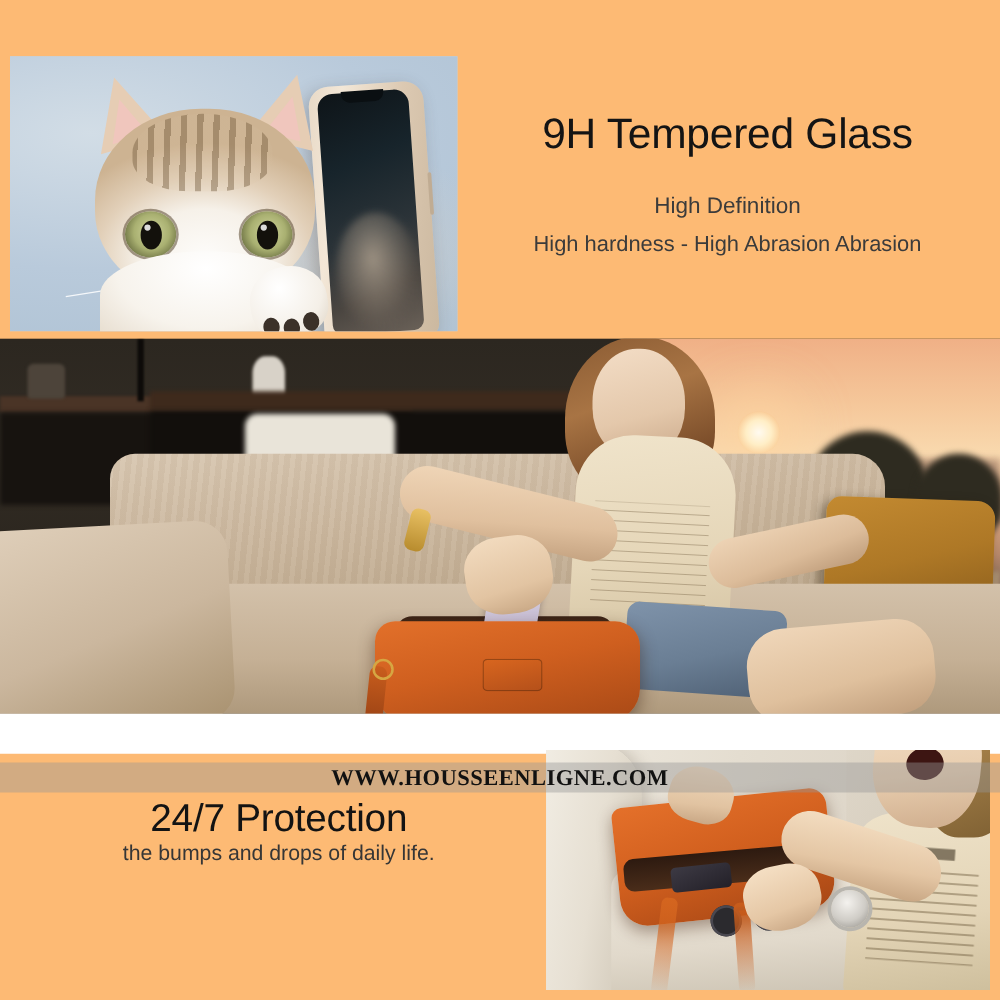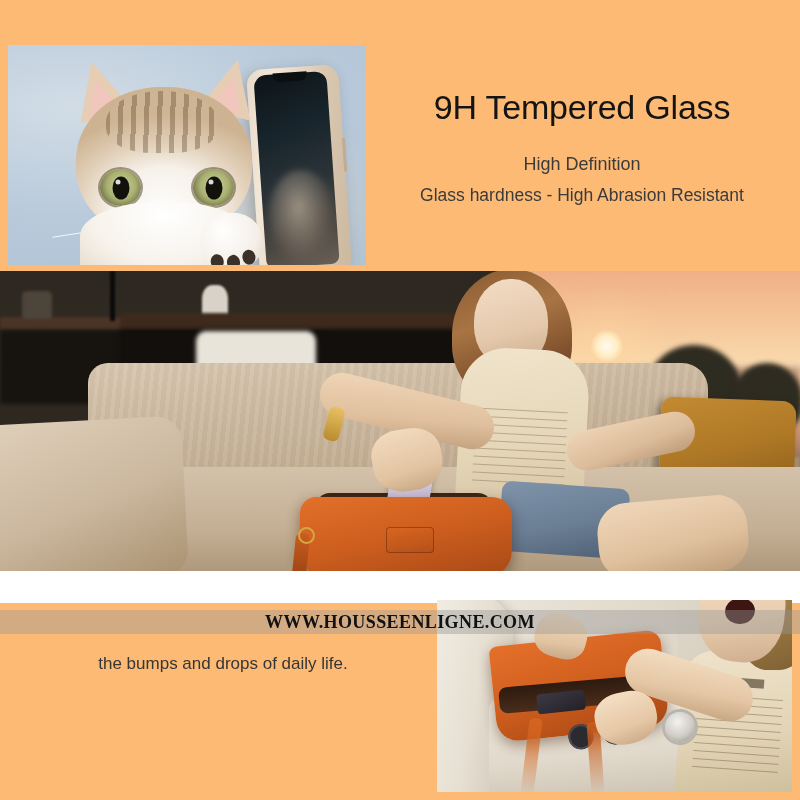--- a/index.html
+++ b/index.html
@@ -753,21 +753,21 @@
     color: #131313;
     font-weight: 400;
     letter-spacing: -0.2px;
   }
   .bot-sub1 {
     margin-top: 14px;
     font-size: 17px;
     color: #363636;
   }
   .bot-sub2 {
-    margin-top: 16px;
+    margin-top: 1px;
     font-size: 17px;
     color: #363636;
   }
 </style>
 </head>
 <body>
 
 <div id="page">
 
   <div class="photo-cat">
@@ -802,21 +802,21 @@
         <div class="kit-toe" style="left:8px;"></div>
         <div class="kit-toe" style="left:24px;bottom:-1px;"></div>
         <div class="kit-toe" style="left:40px;"></div>
       </div>
     </div>
   </div>
 
   <div class="head-block">
     <div class="head-title">9H Tempered Glass</div>
     <div class="head-sub1">High Definition</div>
-    <div class="head-sub2">Glass hardness - High Abrasion Resistant</div>
+    <div class="head-sub2">High hardness - High Abrasion Abrasion</div>
   </div>
 
   <div class="photo-living">
     <div class="lv-interior"></div>
     <div class="lv-wallshelf"></div>
     <div class="lv-shelfdark"></div>
     <div class="lv-vase"></div>
     <div class="lv-lamp"></div>
     <div class="lv-vase2"></div>
     <div class="lv-console"></div>
@@ -894,16 +894,17 @@
     <div class="sp-watch"></div>
     <div class="sp-hand"></div>
     <div class="sp-hand-top"></div>
   </div>
 
   <div class="watermark-band">
     <div class="watermark-text">WWW.HOUSSEENLIGNE.COM</div>
   </div>
 
   <div class="bottom-block">
+    <div class="bot-title">24/7 Protection</div>
     <div class="bot-sub2">the bumps and drops of daily life.</div>
   </div>
 
 </div>
 
 </body></html>

